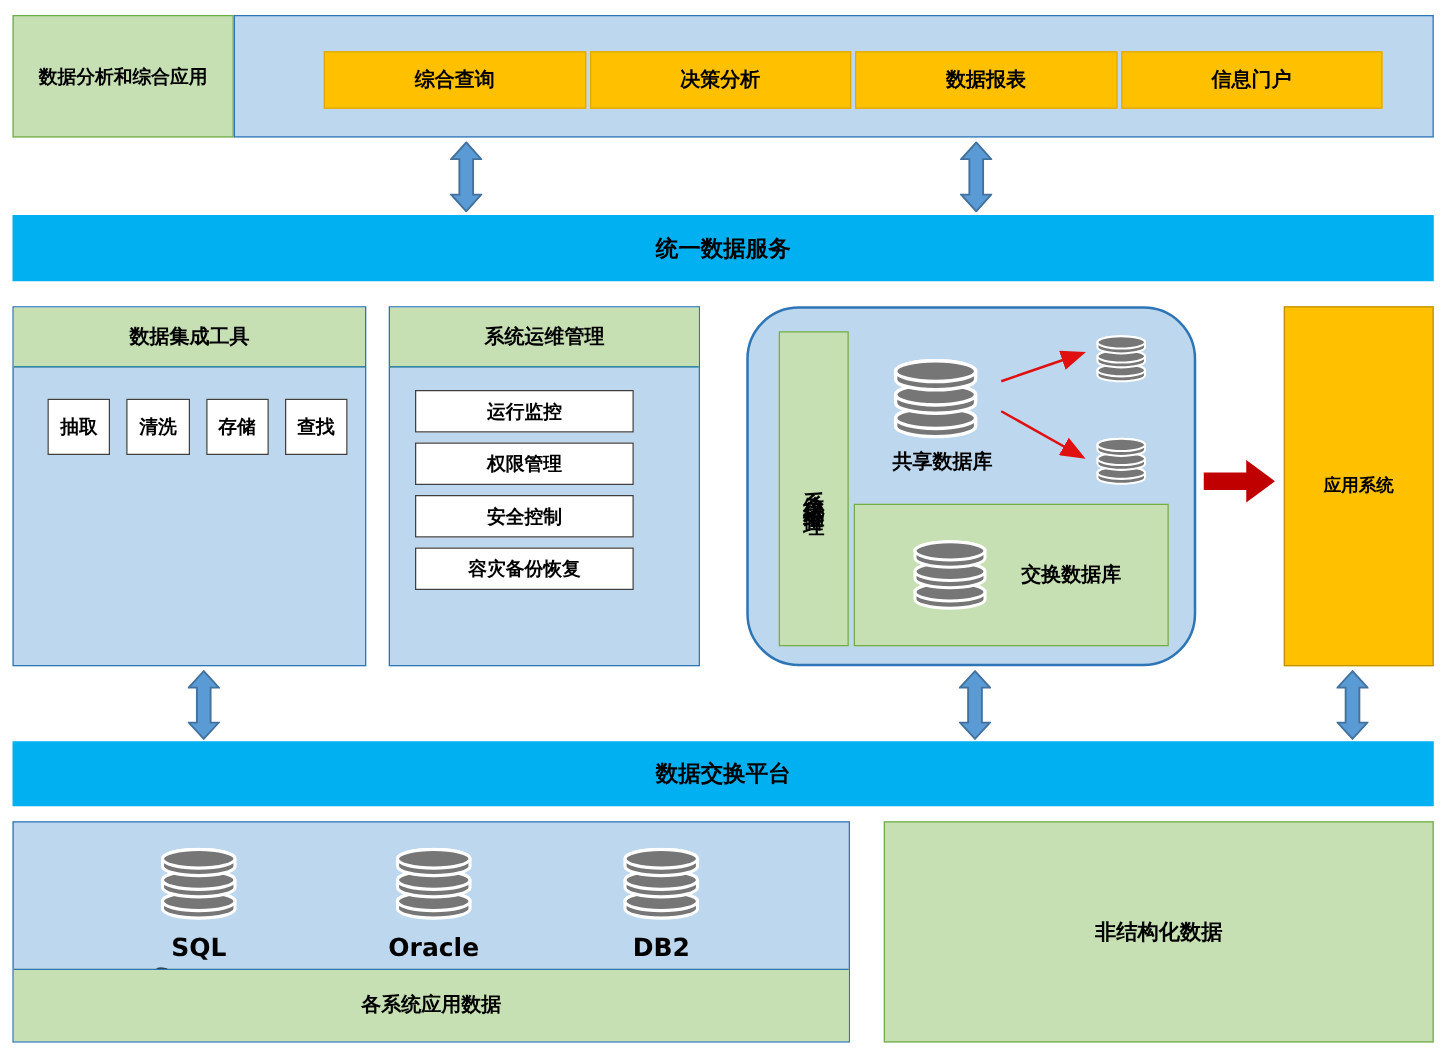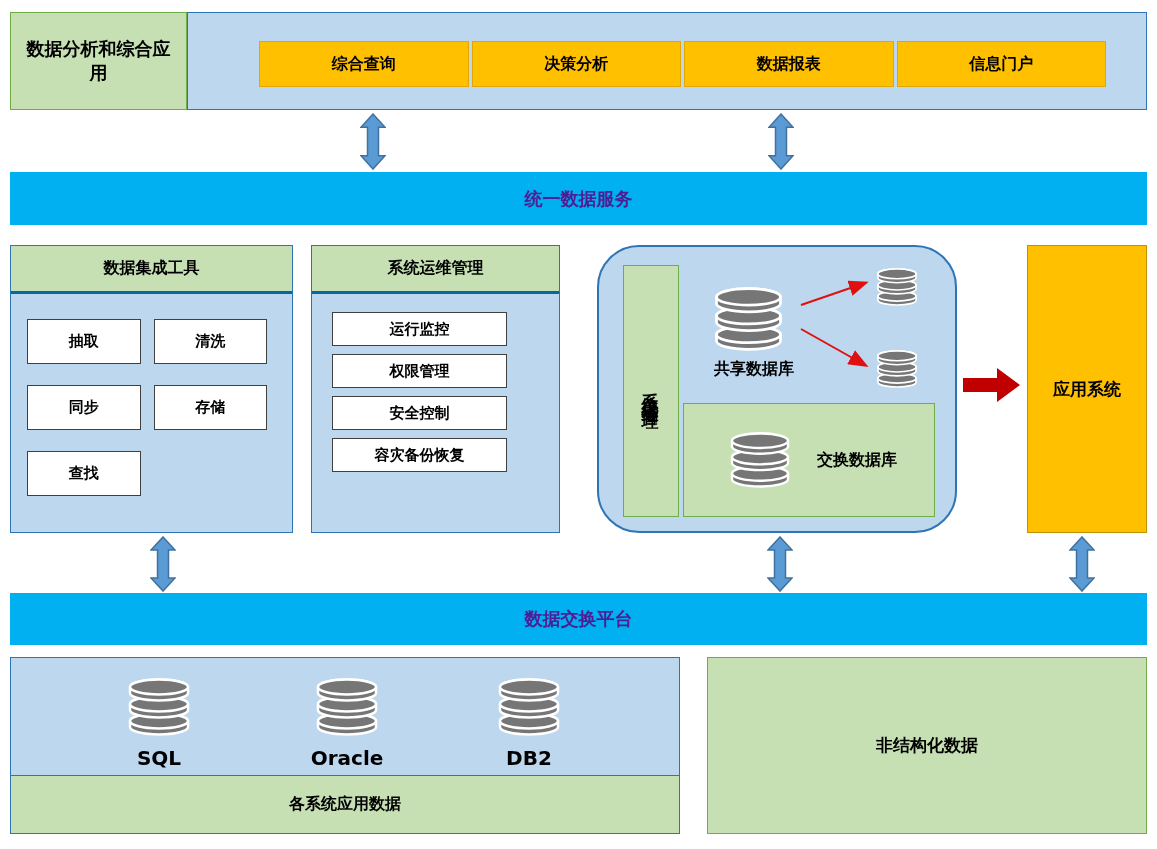--- a/index.html
+++ b/index.html
@@ -6,46 +6,46 @@
   body { font-family:"DejaVu Sans","Liberation Sans",sans-serif; background:#fff; }
   .canvas { position:relative; width:1157px; height:849px; background:#fff; font-weight:bold; color:#000; overflow:hidden; }
   .abs { position:absolute; }
   .flexc { display:flex; align-items:center; justify-content:center; }
 
   .green  { background:var(--green,#C6E0B4); }
   .lblue  { background:var(--light-blue,#BDD7EE); }
 
   
   .top-left { left:10px; top:12px; width:177px; height:98px; border:1px solid #70AD47;
-              text-align:center; font-size:18px; padding:0 12px; }
+              text-align:center; font-size:15px; padding:0 12px; }
   .top-container { left:187px; top:12px; width:960px; height:98px; border:1px solid #2E75B6; }
   .apps-row { position:absolute; left:71px; top:28px; width:847px; height:46px; display:flex; gap:3px; }
   .app { flex:1; background:var(--orange,#FFC000); border:1px solid #E0A800; font-size:16px;
          display:flex; align-items:center; justify-content:center; }
 
   
-  .bar { background:var(--cyan,#00B0F0); color:#4c1d95; font-size:18px; }
+  .bar { background:var(--cyan,#00B0F0); color:#000000; font-size:18px; }
   .bar1 { left:10px; top:172px; width:1137px; height:53px; }
   .bar2 { left:10px; top:593px; width:1137px; height:52px; }
 
   
   .varrow { position:absolute; width:26px; }
   .at1 { left:360px; top:113px; height:57px; }
   .at2 { left:768px; top:113px; height:57px; }
   .ab1 { left:150px; top:536px; height:56px; }
   .ab2 { left:767px; top:536px; height:56px; }
   .ab3 { left:1069px; top:536px; height:56px; }
 
   
   .panel { position:absolute; background:var(--light-blue,#BDD7EE); border:1px solid #2E75B6; }
   .panel-header { position:absolute; left:0; top:0; right:0; height:48px; background:var(--green,#C6E0B4);
-                  border-bottom:3px solid #0369a1; display:flex; align-items:center; justify-content:center; font-size:16px; }
+                  border-bottom:1px solid #0369a1; display:flex; align-items:center; justify-content:center; font-size:16px; }
   #integration { left:10px; top:245px; width:283px; height:288px; }
-  .grid2 { position:absolute; left:16px; top:73px; width:240px; display:grid;
-           grid-template-columns:1fr 1fr; gap:21px 13px; }
+  .grid2 { position:absolute; left:27px; top:73px; width:240px; display:grid;
+           grid-template-columns:1fr 1fr 1fr 1fr; gap:21px 13px; }
   .white-item { background:#fff; border:1px solid #404040; height:45px; font-size:15px;
                 display:flex; align-items:center; justify-content:center; }
   #ops { left:311px; top:245px; width:249px; height:288px; }
   .list5 { position:absolute; left:20px; top:66px; width:175px; display:flex; flex-direction:column; gap:8px; }
   .list5 .white-item { height:34px; }
 
   
   .rounded-panel { position:absolute; left:597px; top:245px; width:360px; height:288px;
                    background:var(--light-blue,#BDD7EE); border:2px solid #2E75B6; border-radius:42px; }
   .vstrip { position:absolute; left:24px; top:18px; width:56px; height:252px; border:1px solid #70AD47;
@@ -56,21 +56,21 @@
   .small-db { position:absolute; width:42px; height:52px; }
   .sdb1 { left:277px; top:14px; } .sdb2 { left:277px; top:96px; }
   .redlines { position:absolute; left:0; top:0; width:360px; height:288px; pointer-events:none; }
   .exchange-sub { position:absolute; left:84px; top:156px; width:252px; height:114px;
                   border:1px solid #70AD47; display:flex; align-items:center; justify-content:center; gap:18px; }
   .exchange-sub svg { width:78px; height:56px; }
   .exchange-sub span { font-size:16px; }
 
   .rarrow { position:absolute; left:962px; top:367px; width:60px; height:36px; }
   .app-system { left:1027px; top:245px; width:120px; height:288px; background:var(--orange,#FFC000);
-                border:1px solid #BF9000; font-size:17px; }
+                border:1px solid #BF9000; font-size:14px; }
 
   
   #sources { left:10px; top:657px; width:670px; height:177px; }
   .src-col { position:absolute; top:20px; width:120px; text-align:center; }
   .src1 { left:88px; } .src2 { left:276px; } .src3 { left:458px; }
   .src-col svg { width:92px; height:58px; }
   .src-label { margin-top:6px; font-size:20px; }
   .panel-footer { position:absolute; left:0; right:0; bottom:0; height:58px; background:var(--green,#C6E0B4);
                   border-top:1px solid #2E75B6; display:flex; align-items:center; justify-content:center; font-size:16px;text-align:right; }
   .unstructured { left:707px; top:657px; width:440px; height:177px; border:1px solid #70AD47; font-size:17px; }
@@ -124,21 +124,20 @@
     <span>统一数据服务</span>
   </div>
 
   <div class="panel" id="integration">
     <div class="panel-header">
       <span>数据集成工具</span>
     </div>
     <div class="grid2">
       <div class="white-item">抽取</div>
       <div class="white-item">清洗</div>
-      <div class="white-item">同步</div>
       <div class="white-item">存储</div>
       <div class="white-item">查找</div>
     </div>
   </div>
 
   <div class="panel" id="ops">
     <div class="panel-header">
       <span>系统运维管理</span>
     </div>
     <div class="list5">

